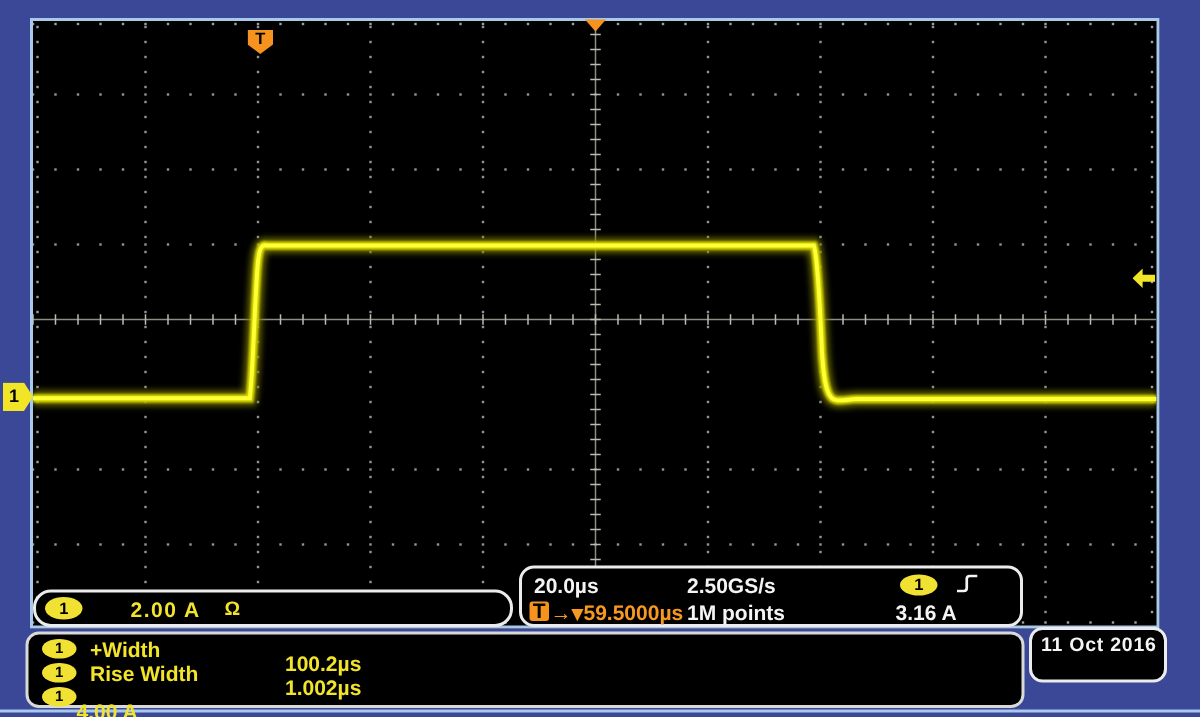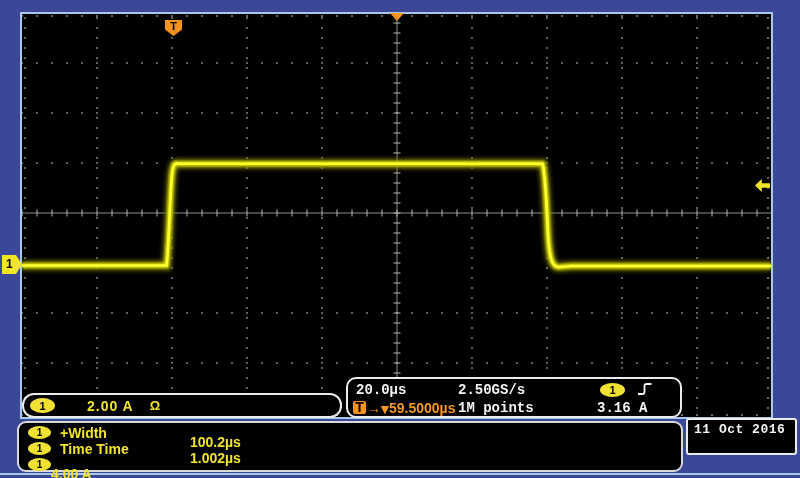--- a/index.html
+++ b/index.html
@@ -43,21 +43,21 @@
   #ch-box{
     left:22px;top:393px;width:320px;height:25px;border-radius:12px;
     display:flex;align-items:center;z-index:6;
   }
   .badge{
     background:#f0e132;color:#000;border-radius:50%;
     display:inline-flex;align-items:center;justify-content:center;
   }
   .ybadge{width:25px;height:15px;font-size:11px;}
   .yellow{color:#f2e42a;}
-  .white{color:#f4f4f4;font-family:Liberation Mono, monospace;}
+  .white{color:#f4f4f4;}
   .orange{color:#f89820;}
   #ch-box .scale{font-size:14px;margin-left:32px;letter-spacing:1px;}
   #ch-box .ohm{font-size:13px;margin-left:16px;}
   #ch-box .badge{margin-left:6px;}
   #tb-box{
     left:346px;top:377px;width:336px;height:41px;border-radius:10px;z-index:6;
   }
   #tb-box span{position:absolute;font-size:14px;white-space:nowrap;}
   #tb-scale{left:8px;top:3px;}
   #tb-rate{left:110px;top:3px;text-align:right;}
@@ -76,21 +76,21 @@
   #meas-box{
     left:17px;top:421px;width:666px;height:51px;border-radius:9px;
     border-color:#d9d9d9;z-index:6;padding-top:2px;
   }
   .meas-row{display:flex;align-items:center;height:15px;margin-bottom:1px;}
   .meas-row .badge{width:23px;height:13px;font-size:10px;margin-left:9px;flex:none;}
   .meas-label{font-size:14px;width:130px;margin-left:9px;flex:none;}
   .meas-value{font-size:14px;margin-top:19px;}
   
   #date-box{
-    left:686px;top:418px;width:111px;height:37px;border-radius:3px;z-index:6;
+    left:686px;top:418px;width:92px;height:37px;border-radius:9px;z-index:6;
     padding:2px 0 0 6px;
   }
   #date-box div{font-size:13px;line-height:16px;letter-spacing:0.5px;}
   #bottom-line{left:0;top:473px;width:800px;height:2px;background:#a9c9ea;}
 </style>
 </head>
 <body>
 
 <div id="display" class="abs">
   <svg id="graticule" width="749" height="403" viewBox="0 0 749 403">
@@ -979,21 +979,21 @@
 </div>
 
 <div id="meas-box" class="abs box">
   <div class="meas-row">
     <span class="badge">1</span>
     <span class="meas-label yellow">+Width</span>
     <span class="meas-value yellow">100.2µs</span>
   </div>
   <div class="meas-row">
     <span class="badge">1</span>
-    <span class="meas-label yellow">Time Time</span>
+    <span class="meas-label yellow">Rise Width</span>
     <span class="meas-value yellow">1.002µs</span>
   </div>
   <div class="meas-row">
     <span class="badge">1</span>
     <span class="meas-value yellow">4.00 A</span>
   </div>
 </div>
 
 <div id="date-box" class="abs box">
   <div class="white">11 Oct 2016</div>

